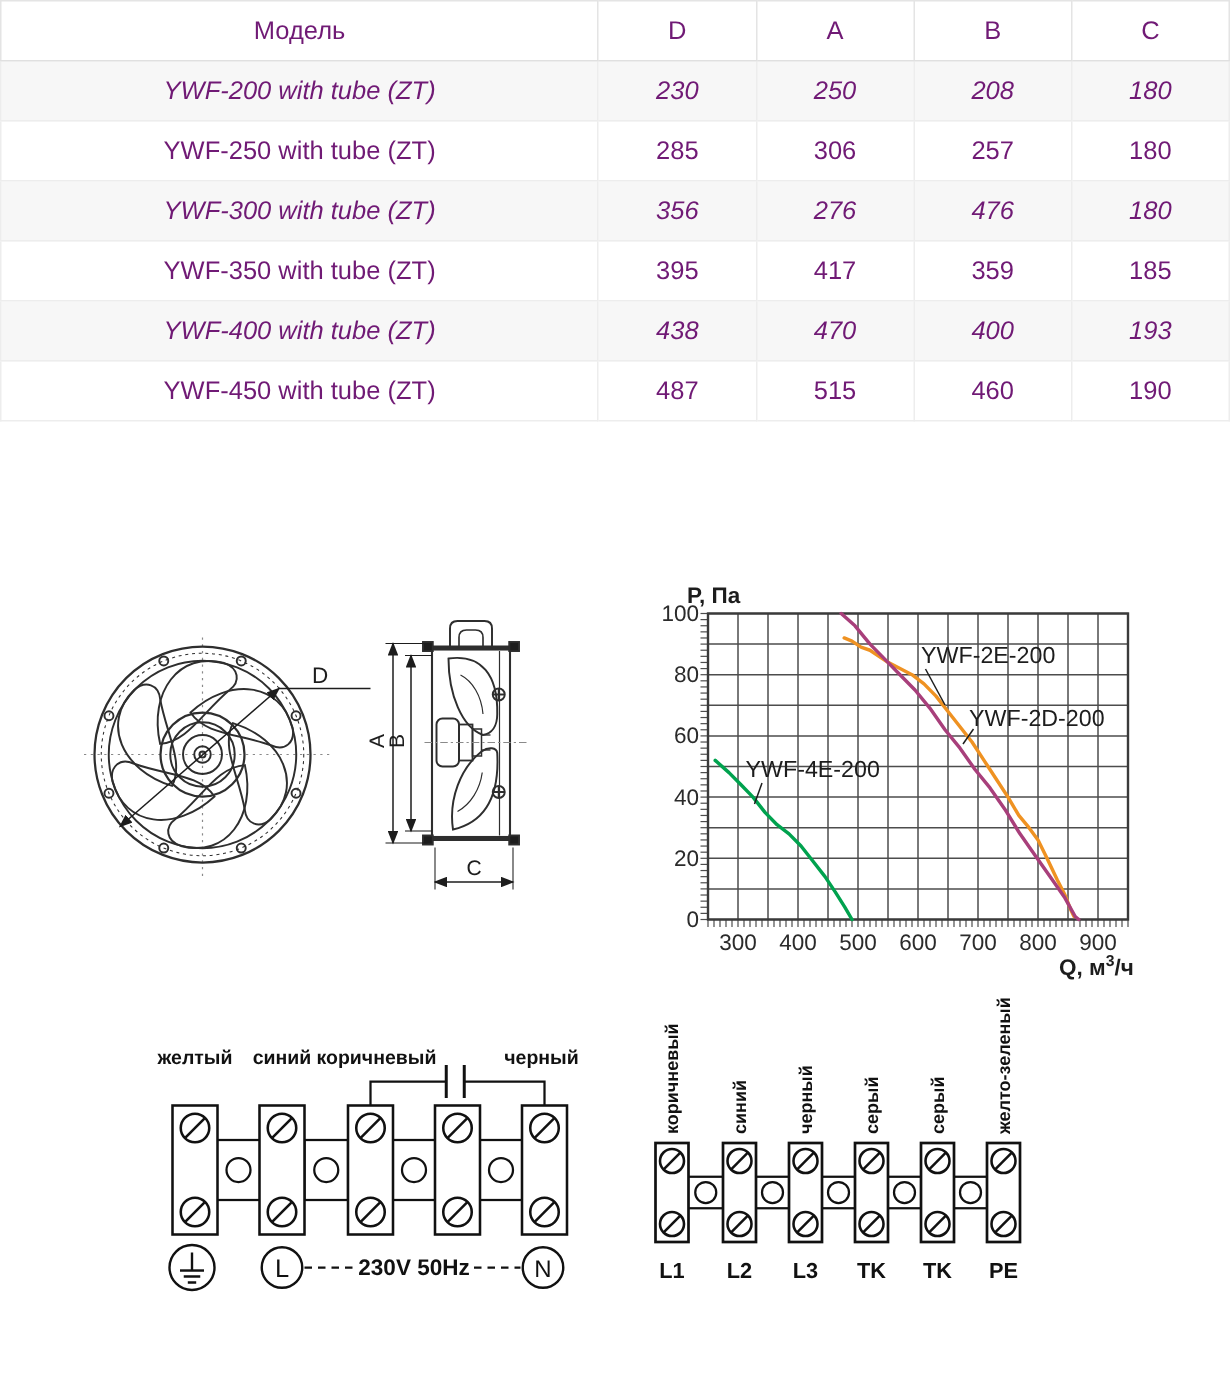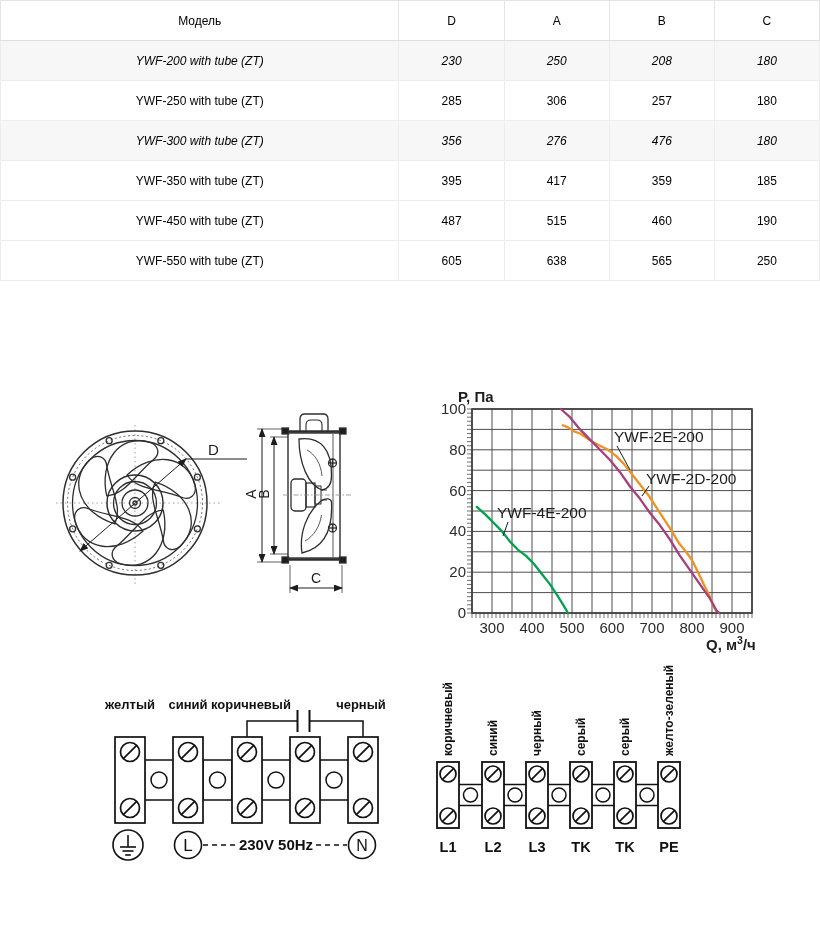--- a/index.html
+++ b/index.html
@@ -1,21 +1,21 @@
 <!DOCTYPE html>
 <html><head>
 <meta charset="utf-8">
 <style>
   html,body{margin:0;padding:0;background:#fff;}
   .page{position:relative;width:820px;height:925px;background:#fff;overflow:hidden;
         font-family:"Liberation Sans", sans-serif;}
   
   .spec-table-wrap{position:absolute;left:0;top:0;width:820px;}
   table.spec{width:820px;border-collapse:collapse;table-layout:fixed;
-             font-size:12px;color:#000000;}
+             font-size:17px;color:#701a75;}
   table.spec col.c-model{width:398px;}
   table.spec col.c-num{width:105px;}
   table.spec th{height:37px;font-weight:400;text-align:center;
                 border:1px solid #e4e4e4;border-bottom:1px solid #e0e0e0;background:#fff;}
   table.spec td{height:37px;text-align:center;border:1px solid #ededed;}
   table.spec tr.striped td{background:#f7f7f7;font-style:italic;}
   
   svg{position:absolute;overflow:visible;}
   .lineart{stroke:#2e2e2e;fill:none;stroke-width:1.3;}
   text{font-family:"Liberation Sans", sans-serif;}
@@ -65,33 +65,33 @@
             <td>476</td>
             <td>180</td>
           </tr>
           <tr>
             <td>YWF-350 with tube (ZT)</td>
             <td>395</td>
             <td>417</td>
             <td>359</td>
             <td>185</td>
           </tr>
+          <tr class="striped">
+            <td>YWF-400 with tube (ZT)</td>
+            <td>438</td>
+            <td>470</td>
+            <td>400</td>
+            <td>193</td>
+          </tr>
           <tr>
             <td>YWF-450 with tube (ZT)</td>
             <td>487</td>
             <td>515</td>
             <td>460</td>
             <td>190</td>
-          </tr>
-          <tr>
-            <td>YWF-550 with tube (ZT)</td>
-            <td>605</td>
-            <td>638</td>
-            <td>565</td>
-            <td>250</td>
           </tr>
         </tbody>
     </table>
   </div>
 
   <svg style="left:50px;top:413px;" width="215" height="195" viewBox="0 0 215 195">
     <defs>
       <marker id="arr" markerWidth="9" markerHeight="7" refX="8" refY="3.5" orient="auto-start-reverse">
         <path d="M0,0 L9,3.5 L0,7 Z" fill="#1d1d1d"></path>
       </marker>

